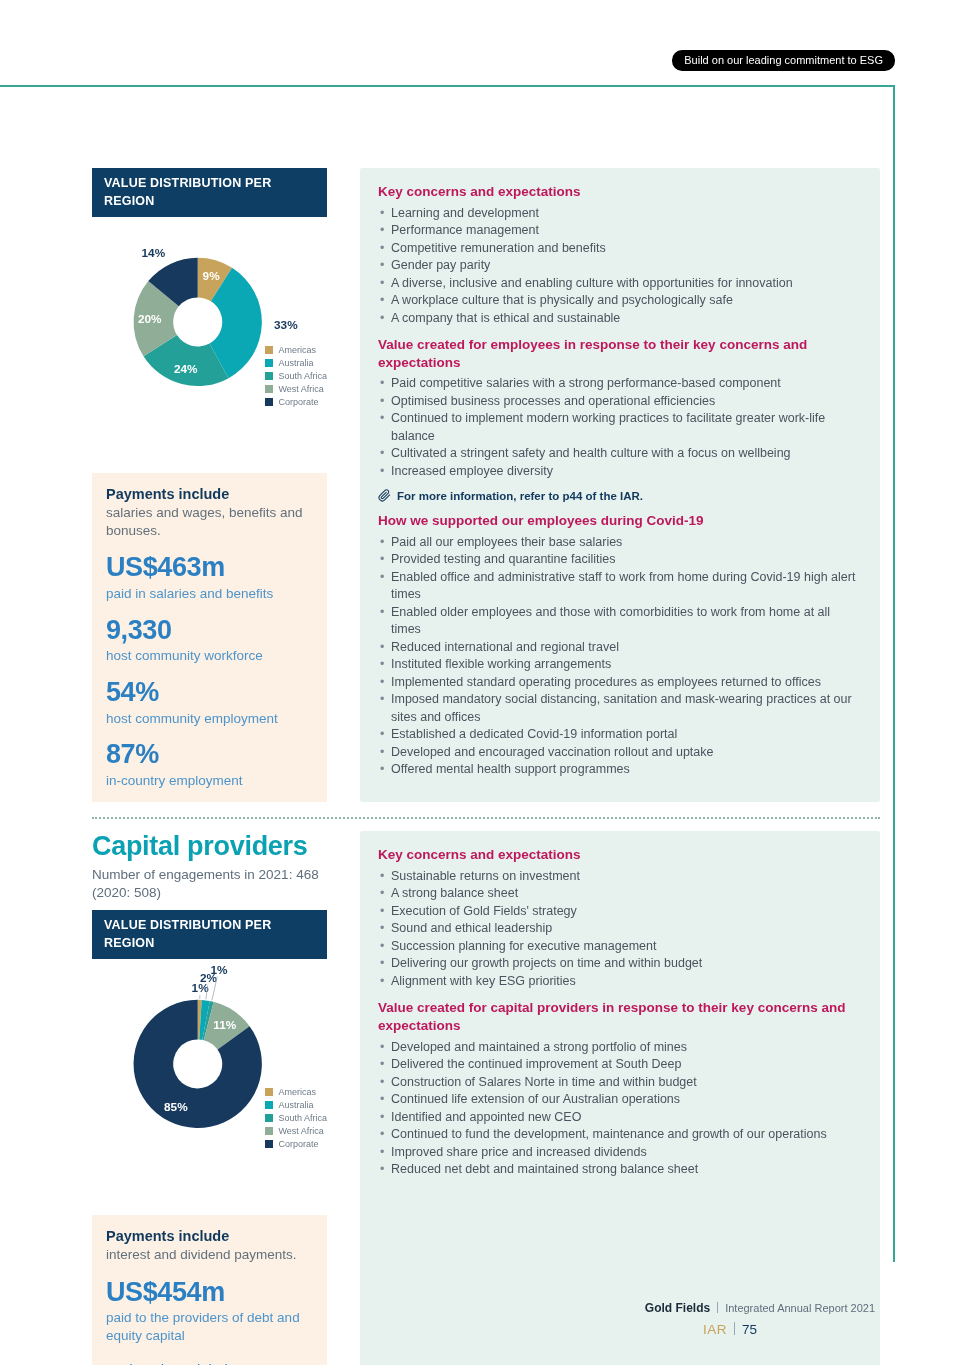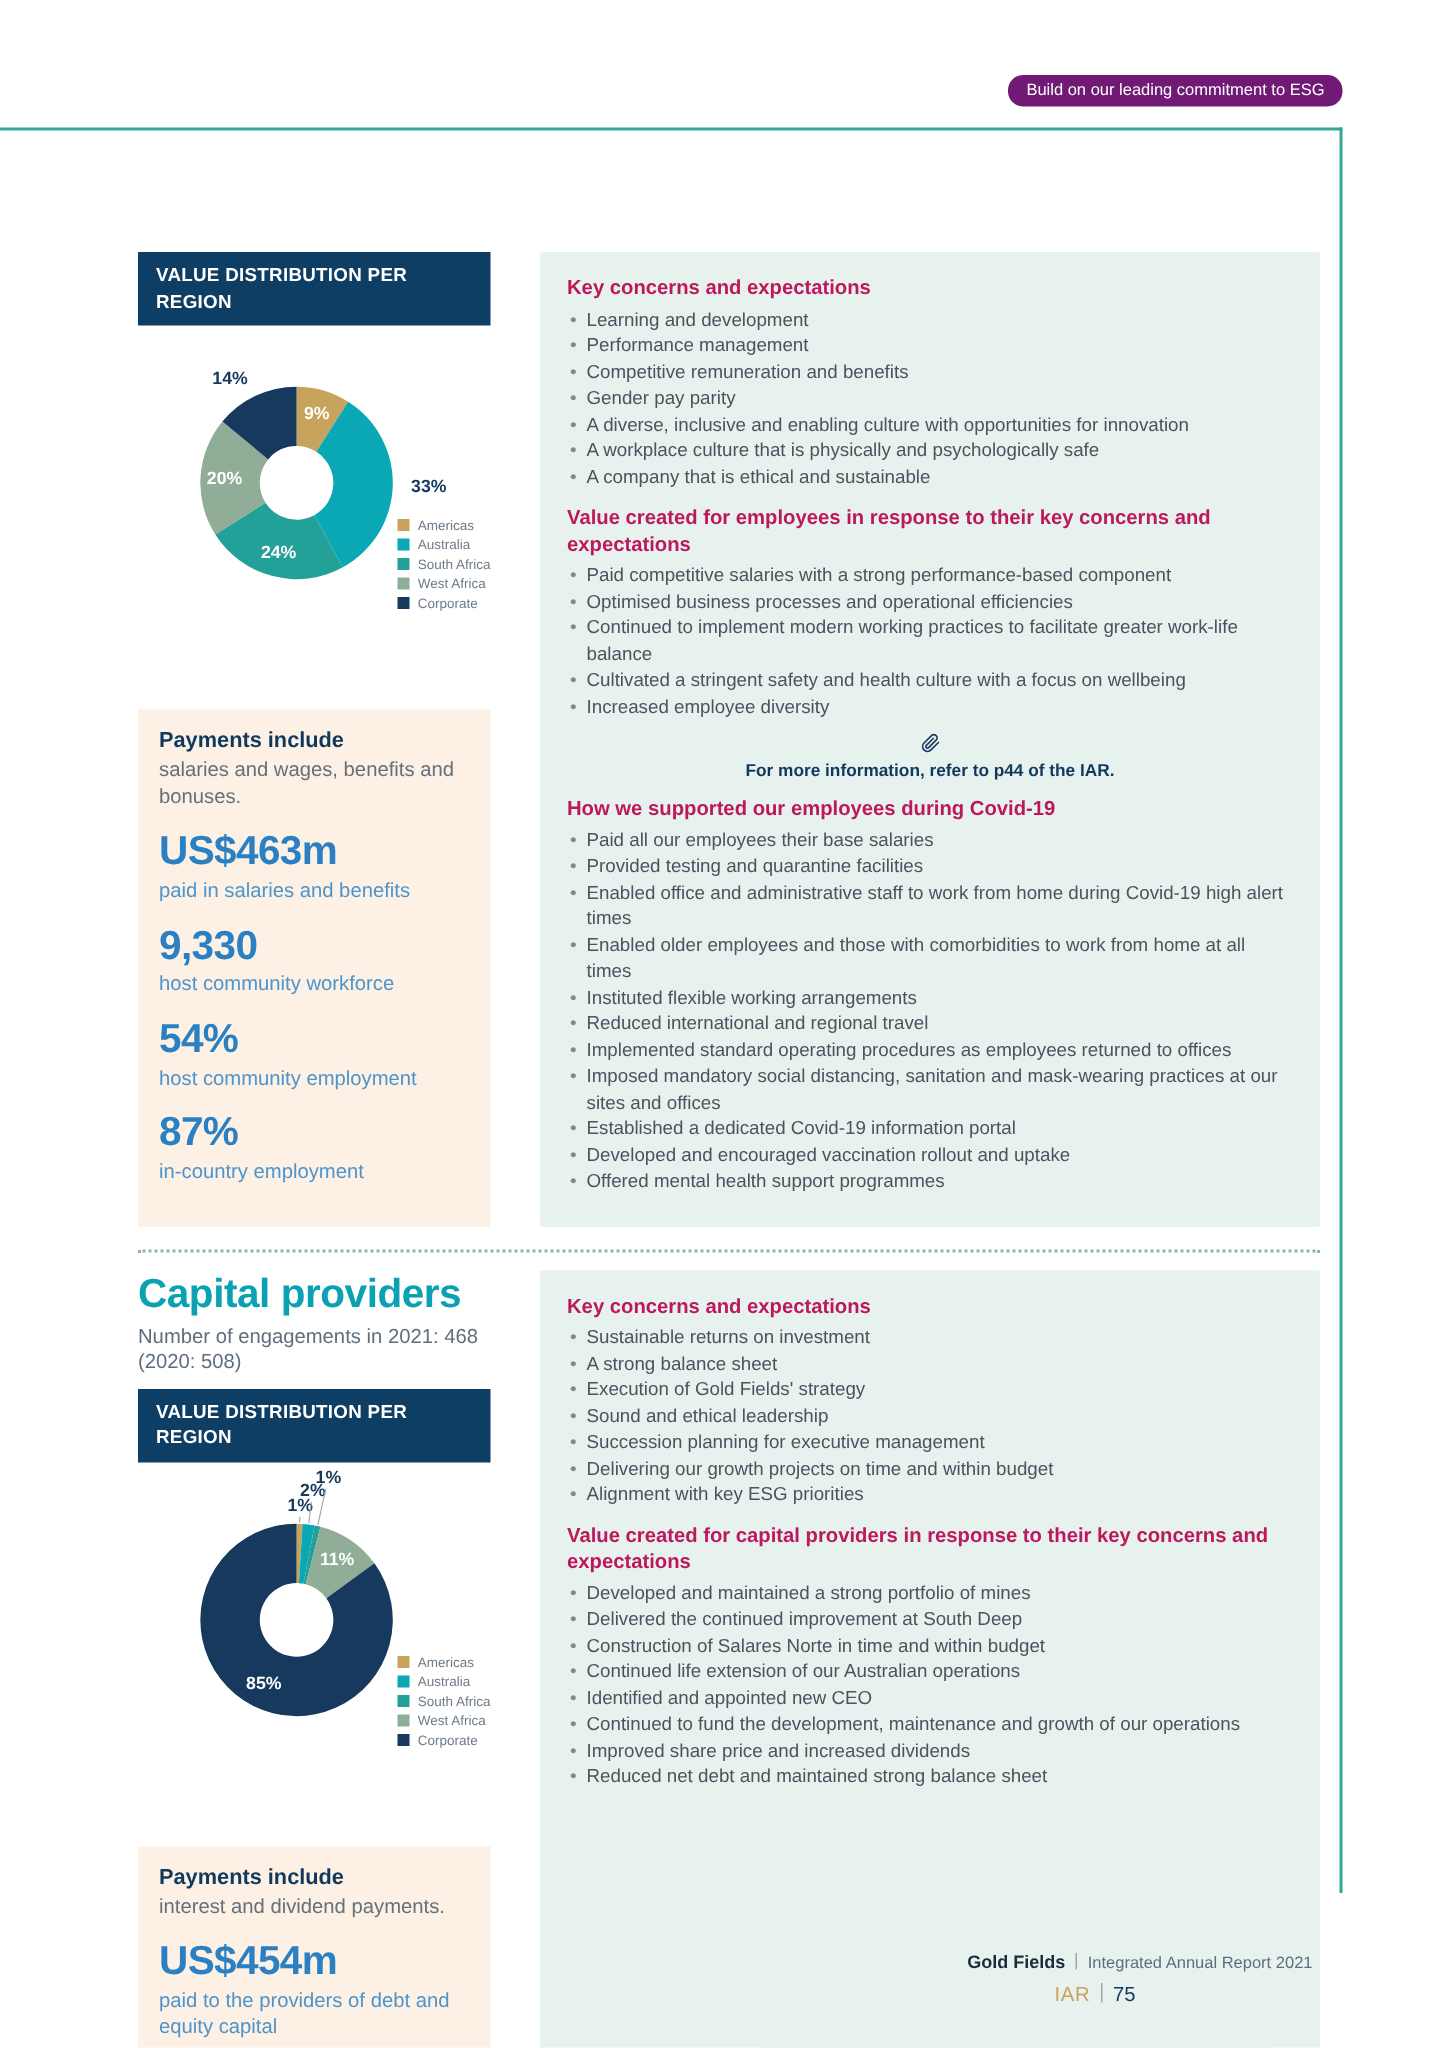--- a/index.html
+++ b/index.html
@@ -3,21 +3,21 @@
 <meta charset="utf-8">
 <style>
   * { margin:0; padding:0; box-sizing:border-box; }
   html,body { background:#ffffff; }
   body {
     width:965px; height:1365px; position:relative; overflow:hidden;
     font-family:"Liberation Sans", sans-serif;
   }
   .esg-badge {
     position:absolute; top:50px; right:70px;
-    background:#701a75; color:#fff; font-size:11px; line-height:1;
+    background:#000000; color:#fff; font-size:11px; line-height:1;
     padding:5px 12px;
     border-radius:10px;
   }
   .frame {
     position:absolute; top:85px; left:0; width:895px; height:1177px;
     border-top:2px solid #35a794; border-right:2px solid #35a794;
     pointer-events:none;
   }
   .content { position:absolute; left:92px; top:168px; width:788px; }
   .row { display:flex; gap:33px; align-items:stretch; }
@@ -54,21 +54,21 @@
 
   .panel-section { margin-bottom:9px; }
   .panel h3 { color:#be185d; font-size:13.5px; line-height:1.3; margin-bottom:4px; }
   .panel ul { list-style:none; }
   .panel li {
     position:relative; padding-left:13px; font-size:12.5px; color:#49545f; line-height:1.4;
   }
   .panel li::before { content:"\2022"; position:absolute; left:2px; color:#7c8a96; }
   .panel-note {
     display:flex; align-items:center; gap:6px; margin:7px 0 10px;
-    color:#11395e; font-weight:bold; font-size:11.5px;flex-direction:column;
+    color:#11395e; font-weight:bold; font-size:11.5px;
   }
   .clip svg { width:13px; height:13px; display:block; }
 
   .dotted-sep { border-top:2px dotted #8fb3ad; margin:15px 0 12px; }
 
   .footer { position:absolute; right:90px; bottom:28px; text-align:right; }
   .f1 { font-size:11px; color:#5f6e7d; }
   .f1 .brand { color:#1b2b3a; font-weight:bold; font-size:12px; }
   .vbar { display:inline-block; width:1px; height:11px; background:#9aa7b2; margin:0 7px; vertical-align:-1px; }
   .f2 { margin-top:7px; margin-right:118px; font-size:13.5px; }
@@ -178,22 +178,22 @@
             </span>
             <span>For more information, refer to p44 of the IAR.</span>
           </div>
           <div class="panel-section">
             <h3>How we supported our employees during Covid-19</h3>
             <ul>
               <li>Paid all our employees their base salaries</li>
               <li>Provided testing and quarantine facilities</li>
               <li>Enabled office and administrative staff to work from home during Covid-19 high alert times</li>
               <li>Enabled older employees and those with comorbidities to work from home at all times</li>
+              <li>Reduced international and regional travel</li>
               <li>Instituted flexible working arrangements</li>
-              <li>Reduced international and regional travel</li>
               <li>Implemented standard operating procedures as employees returned to offices</li>
               <li>Imposed mandatory social distancing, sanitation and mask-wearing practices at our sites and offices</li>
               <li>Established a dedicated Covid-19 information portal</li>
               <li>Developed and encouraged vaccination rollout and uptake</li>
               <li>Offered mental health support programmes</li>
             </ul>
           </div>
         </div>
     </div>
   </section>

